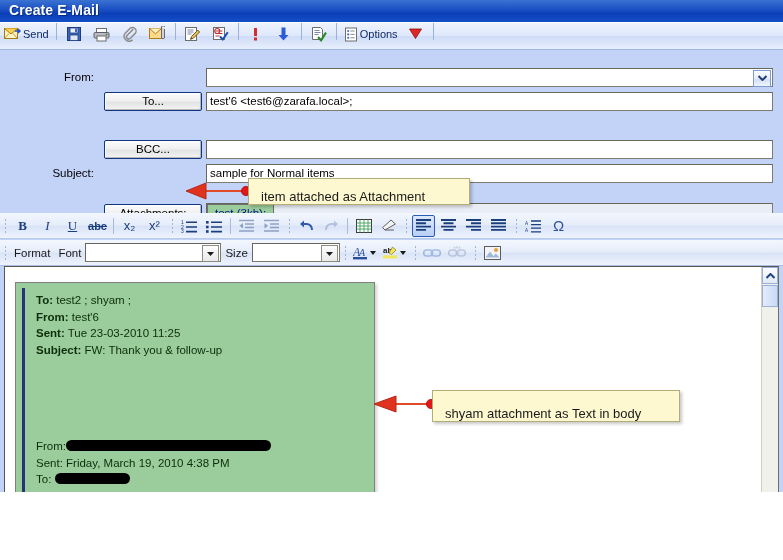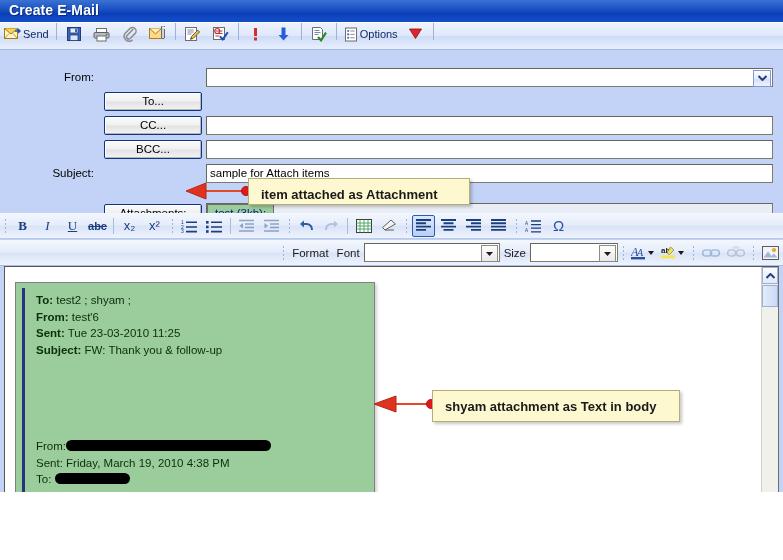--- a/index.html
+++ b/index.html
@@ -127,21 +127,21 @@
 
   
   .edtoolbar {
     position: absolute; left: 0;
     width: 783px; height: 25px;
     background: linear-gradient(to bottom,#f3f7fe 0%, #e6edfa 46%, #dae4f7 54%, #eef3fd 100%);
     display: flex; align-items: center;
     border-bottom: 1px solid #b9c9e8;
   }
   .edtoolbar.row1 { top: 213px; }
-  .edtoolbar.row2 { top: 240px; border-bottom: 1px solid #a9bde2; justify-content: flex-end; }
+  .edtoolbar.row2 { top: 240px; border-bottom: 1px solid #a9bde2; }
   .grip {
     width: 3px; height: 16px; margin: 0 3px 0 4px;
     background-image: radial-gradient(#9fb4d8 40%, transparent 41%);
     background-size: 3px 4px;
     flex: none;
   }
   .eb {
     min-width: 21px; height: 20px;
     display: flex; align-items: center; justify-content: center;
     margin: 0 1px; cursor: default; border: 1px solid transparent;
@@ -248,26 +248,25 @@
     box-sizing: border-box;
     cursor: default;
   }
 
   
   .callout {
     position: absolute;
     background: #fdf8d0;
     border: 1px solid #b5ad77;
     box-shadow: 2px 2px 3px rgba(0,0,0,0.22);
-    display: flex; align-items: flex-start;
+    display: flex; align-items: flex-end;
     font-size: 13px; color: #1a1a1a;
-    padding: 8px 12px;
+    padding: 0 12px;
     box-sizing: border-box;
     z-index: 40;
-    font-weight: bold;
   }
   #callout1 { left: 248px; top: 178px; width: 222px; height: 27px; }
   #callout2 { left: 432px; top: 390px; width: 248px; height: 32px; }
   .anno-svg { position: absolute; left: 0; top: 0; pointer-events: none; z-index: 39; }
 </style>
 </head>
 <body>
 
 <div id="app">
 
@@ -414,43 +413,39 @@
               <path d="M0.5 1 L4.5 5 L8.5 1" fill="none" stroke="#22407d" stroke-width="2"></path>
             </svg>
           </span>
         </span>
       </div>
     </div>
 
     <div class="field-row" style="top:40px">
       <div style="width:100px"></div>
       <div class="fbtn">To...</div>
-    </div>
-
-    <div class="field-row" style="top:64px">
-      <div style="width:100px"></div>
-      <div class="fbtn">CC...</div>
       <div class="finput">
-        <span></span>
-      </div>
-    </div>
+        <span>test'6 &lt;test6@zarafa.local&gt;;</span>
+      </div>
+    </div>
+
 
     <div class="field-row" style="top:88px">
       <div style="width:100px"></div>
       <div class="fbtn">BCC...</div>
       <div class="finput">
         <span></span>
       </div>
     </div>
 
     <div class="field-row" style="top:112px">
       <div class="flabel-plain">Subject:</div>
       <div style="width:106px"></div>
       <div class="finput">
-        <span>sample for Attach items</span>
+        <span>sample for Normal items</span>
       </div>
     </div>
 
     <div class="field-row" style="top:151px;height:24px">
       <div style="width:100px"></div>
       <div class="fbtn">Attachments:</div>
       <div class="attach-box">
         <div class="attach-chip">
           <span>test (3kb);</span>
         </div>

